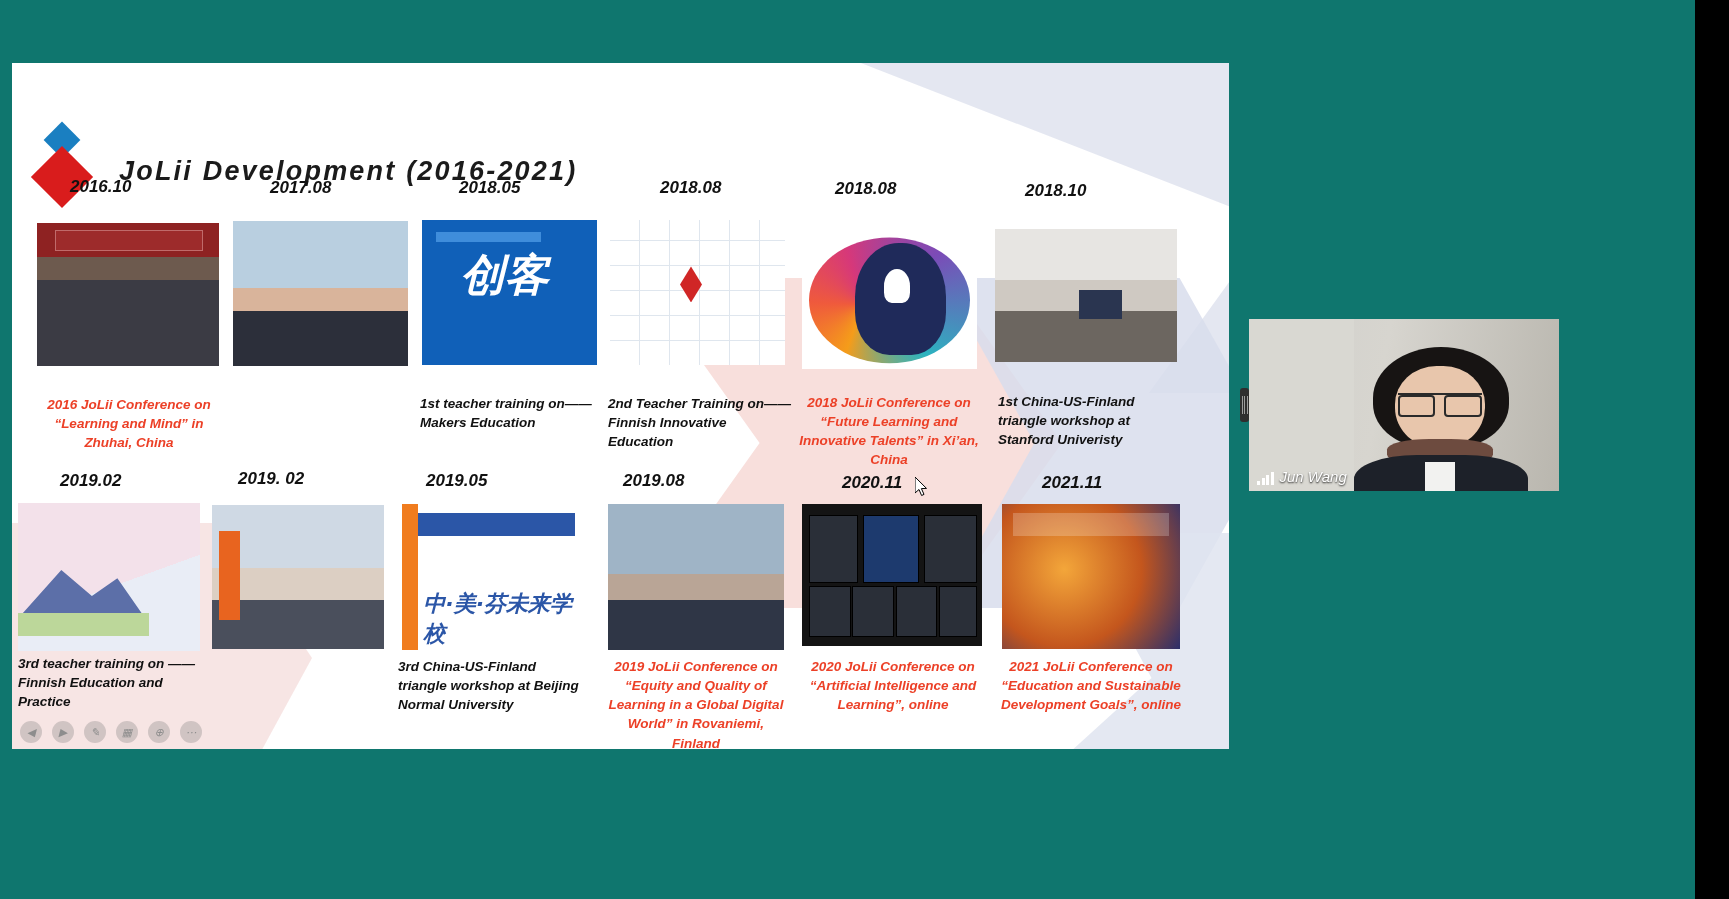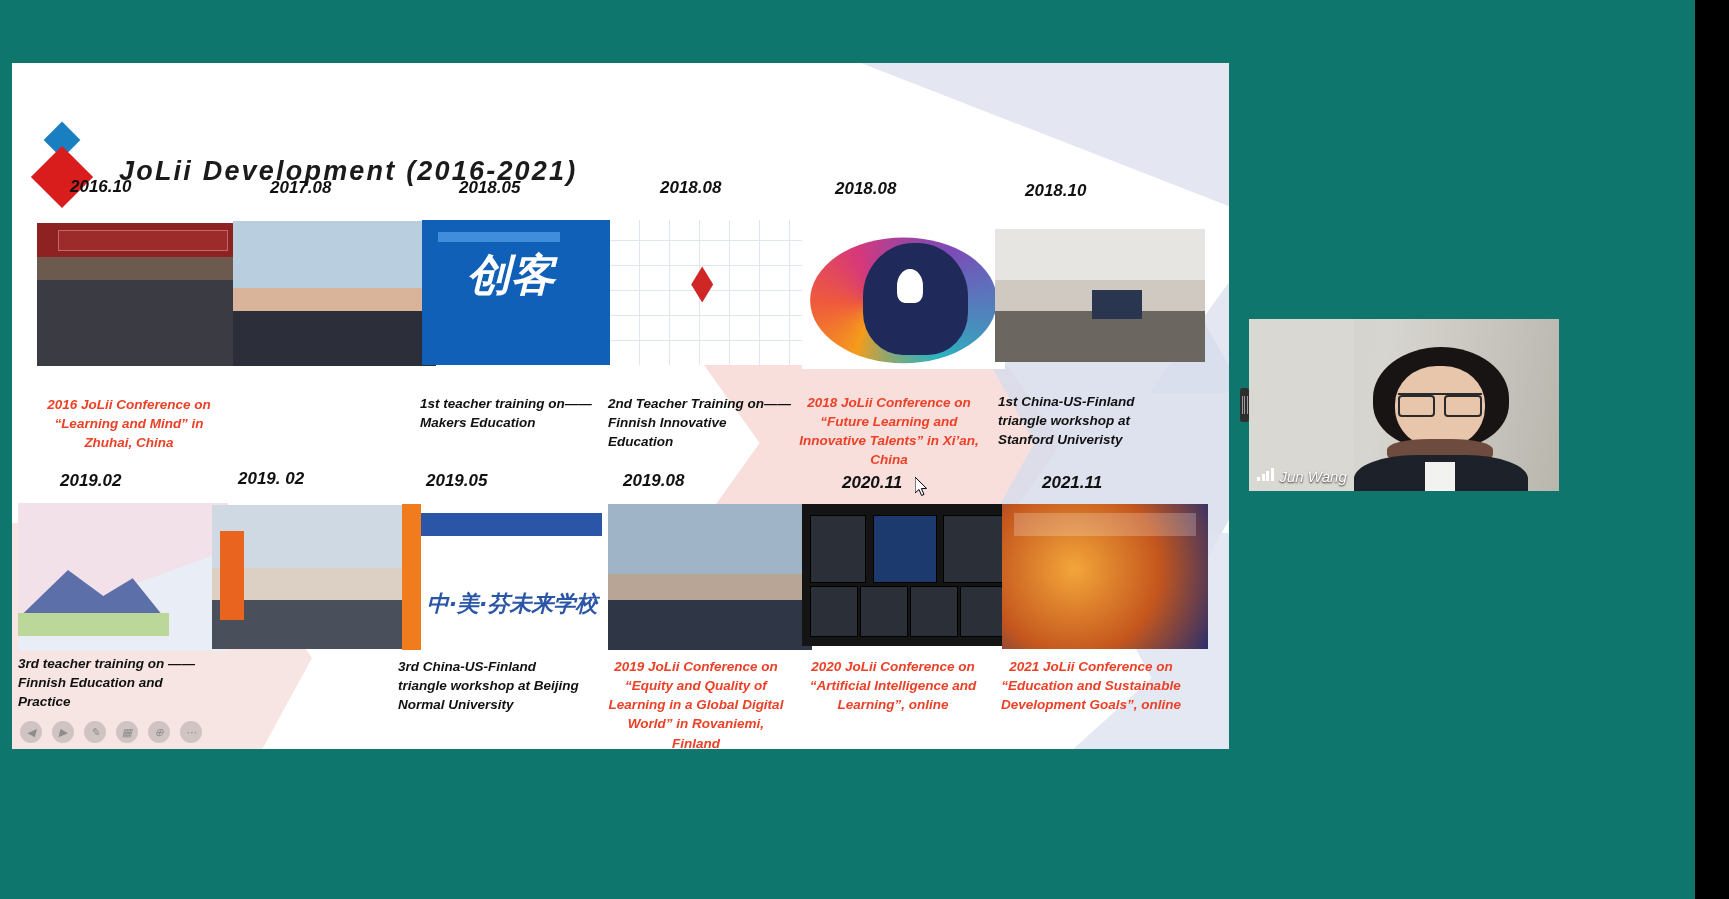--- a/index.html
+++ b/index.html
@@ -37,21 +37,21 @@
 
   
   .logo{position:absolute;left:22px;top:62px;width:64px;height:82px;}
   .dmd{position:absolute;transform:rotate(45deg);}
   .dmd.blue{width:26px;height:26px;background:#1a7fc1;left:15px;top:2px;}
   .dmd.red{width:44px;height:44px;background:#d91c1c;left:6px;top:30px;}
 
   .slide-title{position:absolute;left:107px;top:93px;font-size:27px;font-weight:bold;color:#1b1b1b;letter-spacing:2.2px;white-space:nowrap;}
 
   .date{position:absolute;font-size:17px;font-weight:bold;color:#111;white-space:nowrap;}
-  .thumb{position:absolute;overflow:hidden;background:#cfd3d8;border:0;padding-left:28px;}
+  .thumb{position:absolute;overflow:hidden;background:#cfd3d8;border:0;}
   .cap{position:absolute;font-size:13.5px;line-height:1.42;font-weight:bold;color:#1c1c1c;}
   .cap.red{color:#ec4027;text-align:center;}
   .cap.dark{color:#111;text-align:left;}
 
   
   .ph{position:absolute;inset:0;}
   .t1{background:linear-gradient(#8e2222 0 24%,#6d5a4e 24% 40%,#3b3b44 40% 100%);}
   .t1::after{content:"";position:absolute;left:10%;top:5%;width:80%;height:13%;background:#9d2b2b;border:1px solid #c06a6a;}
   .t2{background:linear-gradient(#b9cfe0 0 46%,#d9b49b 46% 62%,#2c2f3a 62% 100%);}
   .t3{background:#1060b8;}
@@ -98,21 +98,21 @@
   .vid-wall{position:absolute;left:0;top:0;width:34%;height:100%;background:#d9d8d2;}
   .person{position:absolute;left:40%;top:16%;width:44%;height:96%;}
   .hair{position:absolute;left:0;top:0;width:100%;height:62%;background:#171413;border-radius:50% 50% 44% 44%;}
   .face{position:absolute;left:16%;top:12%;width:66%;height:50%;background:#e8c6ac;border-radius:48% 48% 52% 52%;}
   .glasses{position:absolute;left:18%;top:28%;width:62%;height:11%;border-top:2px solid #2a2a2a;}
   .glasses::before,.glasses::after{content:"";position:absolute;top:0;width:40%;height:100%;border:2px solid #2a2a2a;border-radius:4px;}
   .glasses::before{left:0;} .glasses::after{right:0;}
   .scarf{position:absolute;left:10%;top:56%;width:78%;height:16%;background:#6d4b3f;border-radius:40%;}
   .torso{position:absolute;left:-14%;top:66%;width:128%;height:40%;background:#1d2129;border-radius:36% 36% 0 0;}
   .shirt{position:absolute;left:38%;top:70%;width:22%;height:30%;background:#f2f2f0;}
-  .tile-name{position:absolute;left:8px;bottom:6px;display:flex;align-items:flex-start;gap:6px;
+  .tile-name{position:absolute;left:8px;bottom:6px;display:flex;align-items:flex-end;gap:6px;
     color:#fff;font-size:15px;text-shadow:0 1px 2px rgba(0,0,0,.9);}
   .bars{display:flex;align-items:flex-end;gap:1.5px;height:13px;}
   .bars i{display:block;width:3px;background:#fff;}
   .bars i:nth-child(1){height:4px;} .bars i:nth-child(2){height:7px;}
   .bars i:nth-child(3){height:10px;} .bars i:nth-child(4){height:13px;}
   .pin-handle{position:absolute;left:1240px;top:388px;width:9px;height:34px;
     background:#2e2e2e;border-radius:3px;display:flex;align-items:center;justify-content:center;gap:1.5px;}
   .pin-handle span{display:block;width:1px;height:18px;background:#9c9c9c;}
 
   

